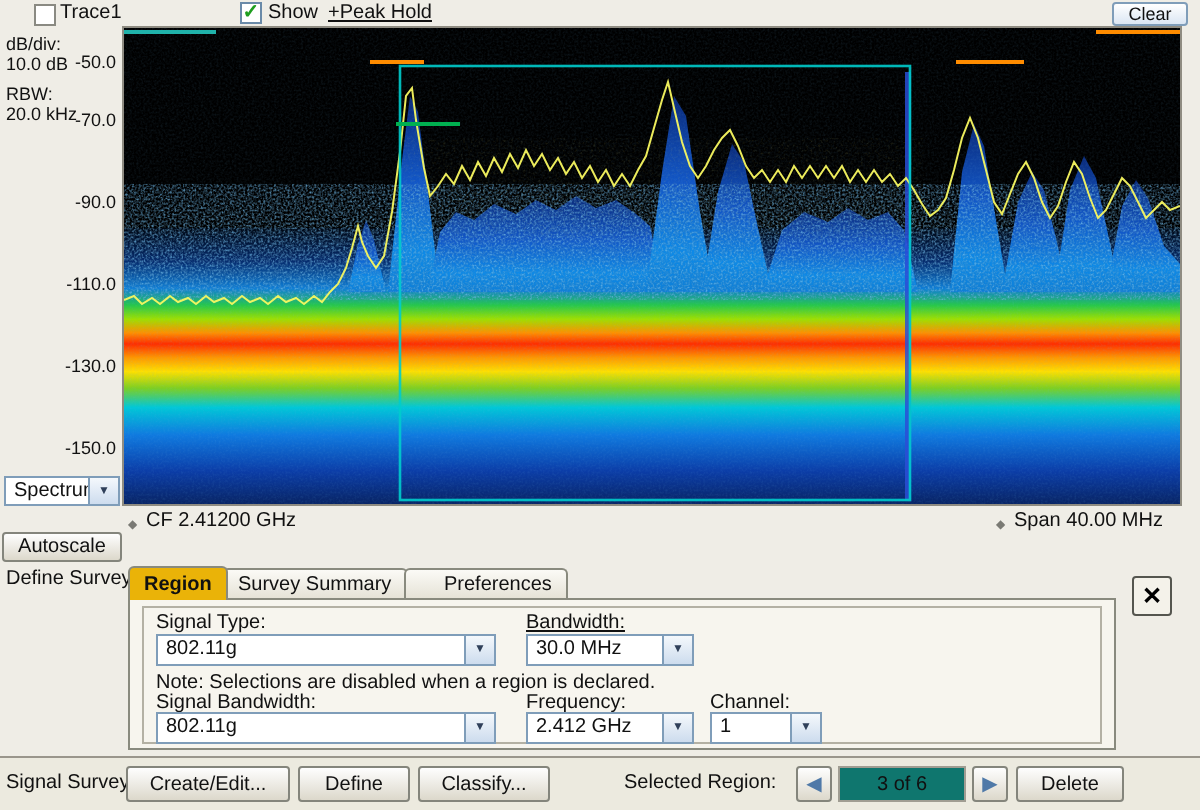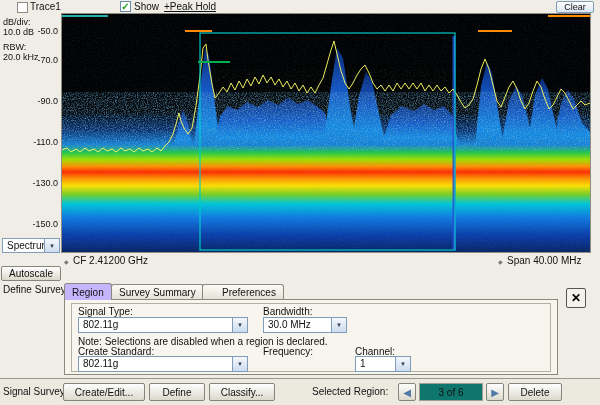--- a/index.html
+++ b/index.html
@@ -12,21 +12,21 @@
   .combo{position:absolute;background:#fff;border:1px solid #7f9db9;display:flex;align-items:stretch;box-sizing:border-box;}
   .combo .val{flex:1;font-size:10px;color:#111;padding:1px 0 0 4px;white-space:nowrap;overflow:hidden;}
   .combo .arr{width:14px;display:flex;align-items:center;justify-content:center;font-size:6px;color:#30405a;
        background:linear-gradient(#f4f8fc,#cddcee);border-left:1px solid #7f9db9;}
   .chkbox{position:absolute;width:11px;height:11px;background:#fff;border:1px solid #6a8aa8;box-sizing:border-box;
        display:flex;align-items:center;justify-content:center;font-size:10px;color:#1f9e1f;font-weight:bold;line-height:1;}
   .plotframe{position:absolute;left:61px;top:13px;width:530px;height:240px;border:1px solid #8f8c82;box-sizing:border-box;background:#000;}
   .tab{position:absolute;display:flex;align-items:center;justify-content:center;font-size:10px;color:#111;
        background:linear-gradient(#fbfaf6,#e6e3d7);border:1px solid #898a7e;border-bottom:none;border-radius:3px 3px 0 0;
        padding:0 7px;height:15px;top:284px;box-sizing:border-box;}
-  .tab.active{background:#c4b5fd;height:17px;top:283px;z-index:3;}
+  .tab.active{background:#eab308;height:17px;top:283px;z-index:3;font-weight:bold;}
   .panelbody{position:absolute;left:64px;top:299px;width:494px;height:76px;background:#f7f5ee;border:1px solid #898a7e;box-sizing:border-box;z-index:2;}
   .groupbox{position:absolute;left:71px;top:303px;width:480px;height:69px;border:1px solid #b4b1a4;box-sizing:border-box;z-index:4;}
   .z{z-index:5;}
   .footer{position:absolute;left:0;top:378px;width:600px;height:27px;background:#eceadf;border-top:1px solid #9a968c;box-sizing:border-box;}
   .navbtn{font-size:10px;color:#4f79a8;}
   .closebtn{position:absolute;left:566px;top:288px;width:20px;height:20px;display:flex;align-items:center;justify-content:center;
        font-size:12px;font-weight:bold;color:#000;background:#f4f2ea;border:1px solid #55564f;border-radius:2px;box-sizing:border-box;z-index:5;}
   .readout{position:absolute;display:flex;align-items:center;justify-content:center;font-size:10px;color:#111;
        background:#0f766e;border:1px solid #a09d92;box-sizing:border-box;}
   .markerglyph{position:absolute;font-size:6px;color:#7a7a74;}
@@ -138,39 +138,43 @@
 
   <div class="tab active" style="left:64px;">Region</div>
   <div class="tab" style="left:111px;">Survey Summary</div>
   <div class="tab" style="left:202px;padding-left:19px;">Preferences</div>
 
   <div class="panelbody"></div>
   <div class="groupbox"></div>
   <div class="closebtn">✕</div>
 
   <div class="lbl z" style="left:78px;top:306px;">Signal Type:</div>
-  <div class="lbl z" style="left:263px;top:306px;">Bandwidth:</div>
+  <div class="lbl z" style="left:263px;top:306px;text-decoration:underline;">Bandwidth:</div>
 
   <div class="combo z" style="left:78px;top:317px;width:170px;height:16px;">
     <span class="val">802.11g</span>
     <span class="arr">▼</span>
   </div>
   <div class="combo z" style="left:263px;top:317px;width:84px;height:16px;">
     <span class="val">30.0 MHz</span>
     <span class="arr">▼</span>
   </div>
 
   <div class="lbl z" style="left:78px;top:336px;">Note: Selections are disabled when a region is declared.</div>
 
-  <div class="lbl z" style="left:78px;top:346px;">Create Standard:</div>
+  <div class="lbl z" style="left:78px;top:346px;">Signal Bandwidth:</div>
   <div class="lbl z" style="left:263px;top:346px;">Frequency:</div>
   <div class="lbl z" style="left:355px;top:346px;">Channel:</div>
 
   <div class="combo z" style="left:78px;top:356px;width:170px;height:16px;">
     <span class="val">802.11g</span>
+    <span class="arr">▼</span>
+  </div>
+  <div class="combo z" style="left:263px;top:356px;width:84px;height:16px;">
+    <span class="val">2.412 GHz</span>
     <span class="arr">▼</span>
   </div>
   <div class="combo z" style="left:355px;top:356px;width:56px;height:16px;">
     <span class="val">1</span>
     <span class="arr">▼</span>
   </div>
 
   <div class="footer"></div>
   <div class="lbl" style="left:3px;top:386px;">Signal Survey</div>
   <div class="btn" style="left:149px;top:383px;width:56px;height:18px;">Define</div>

